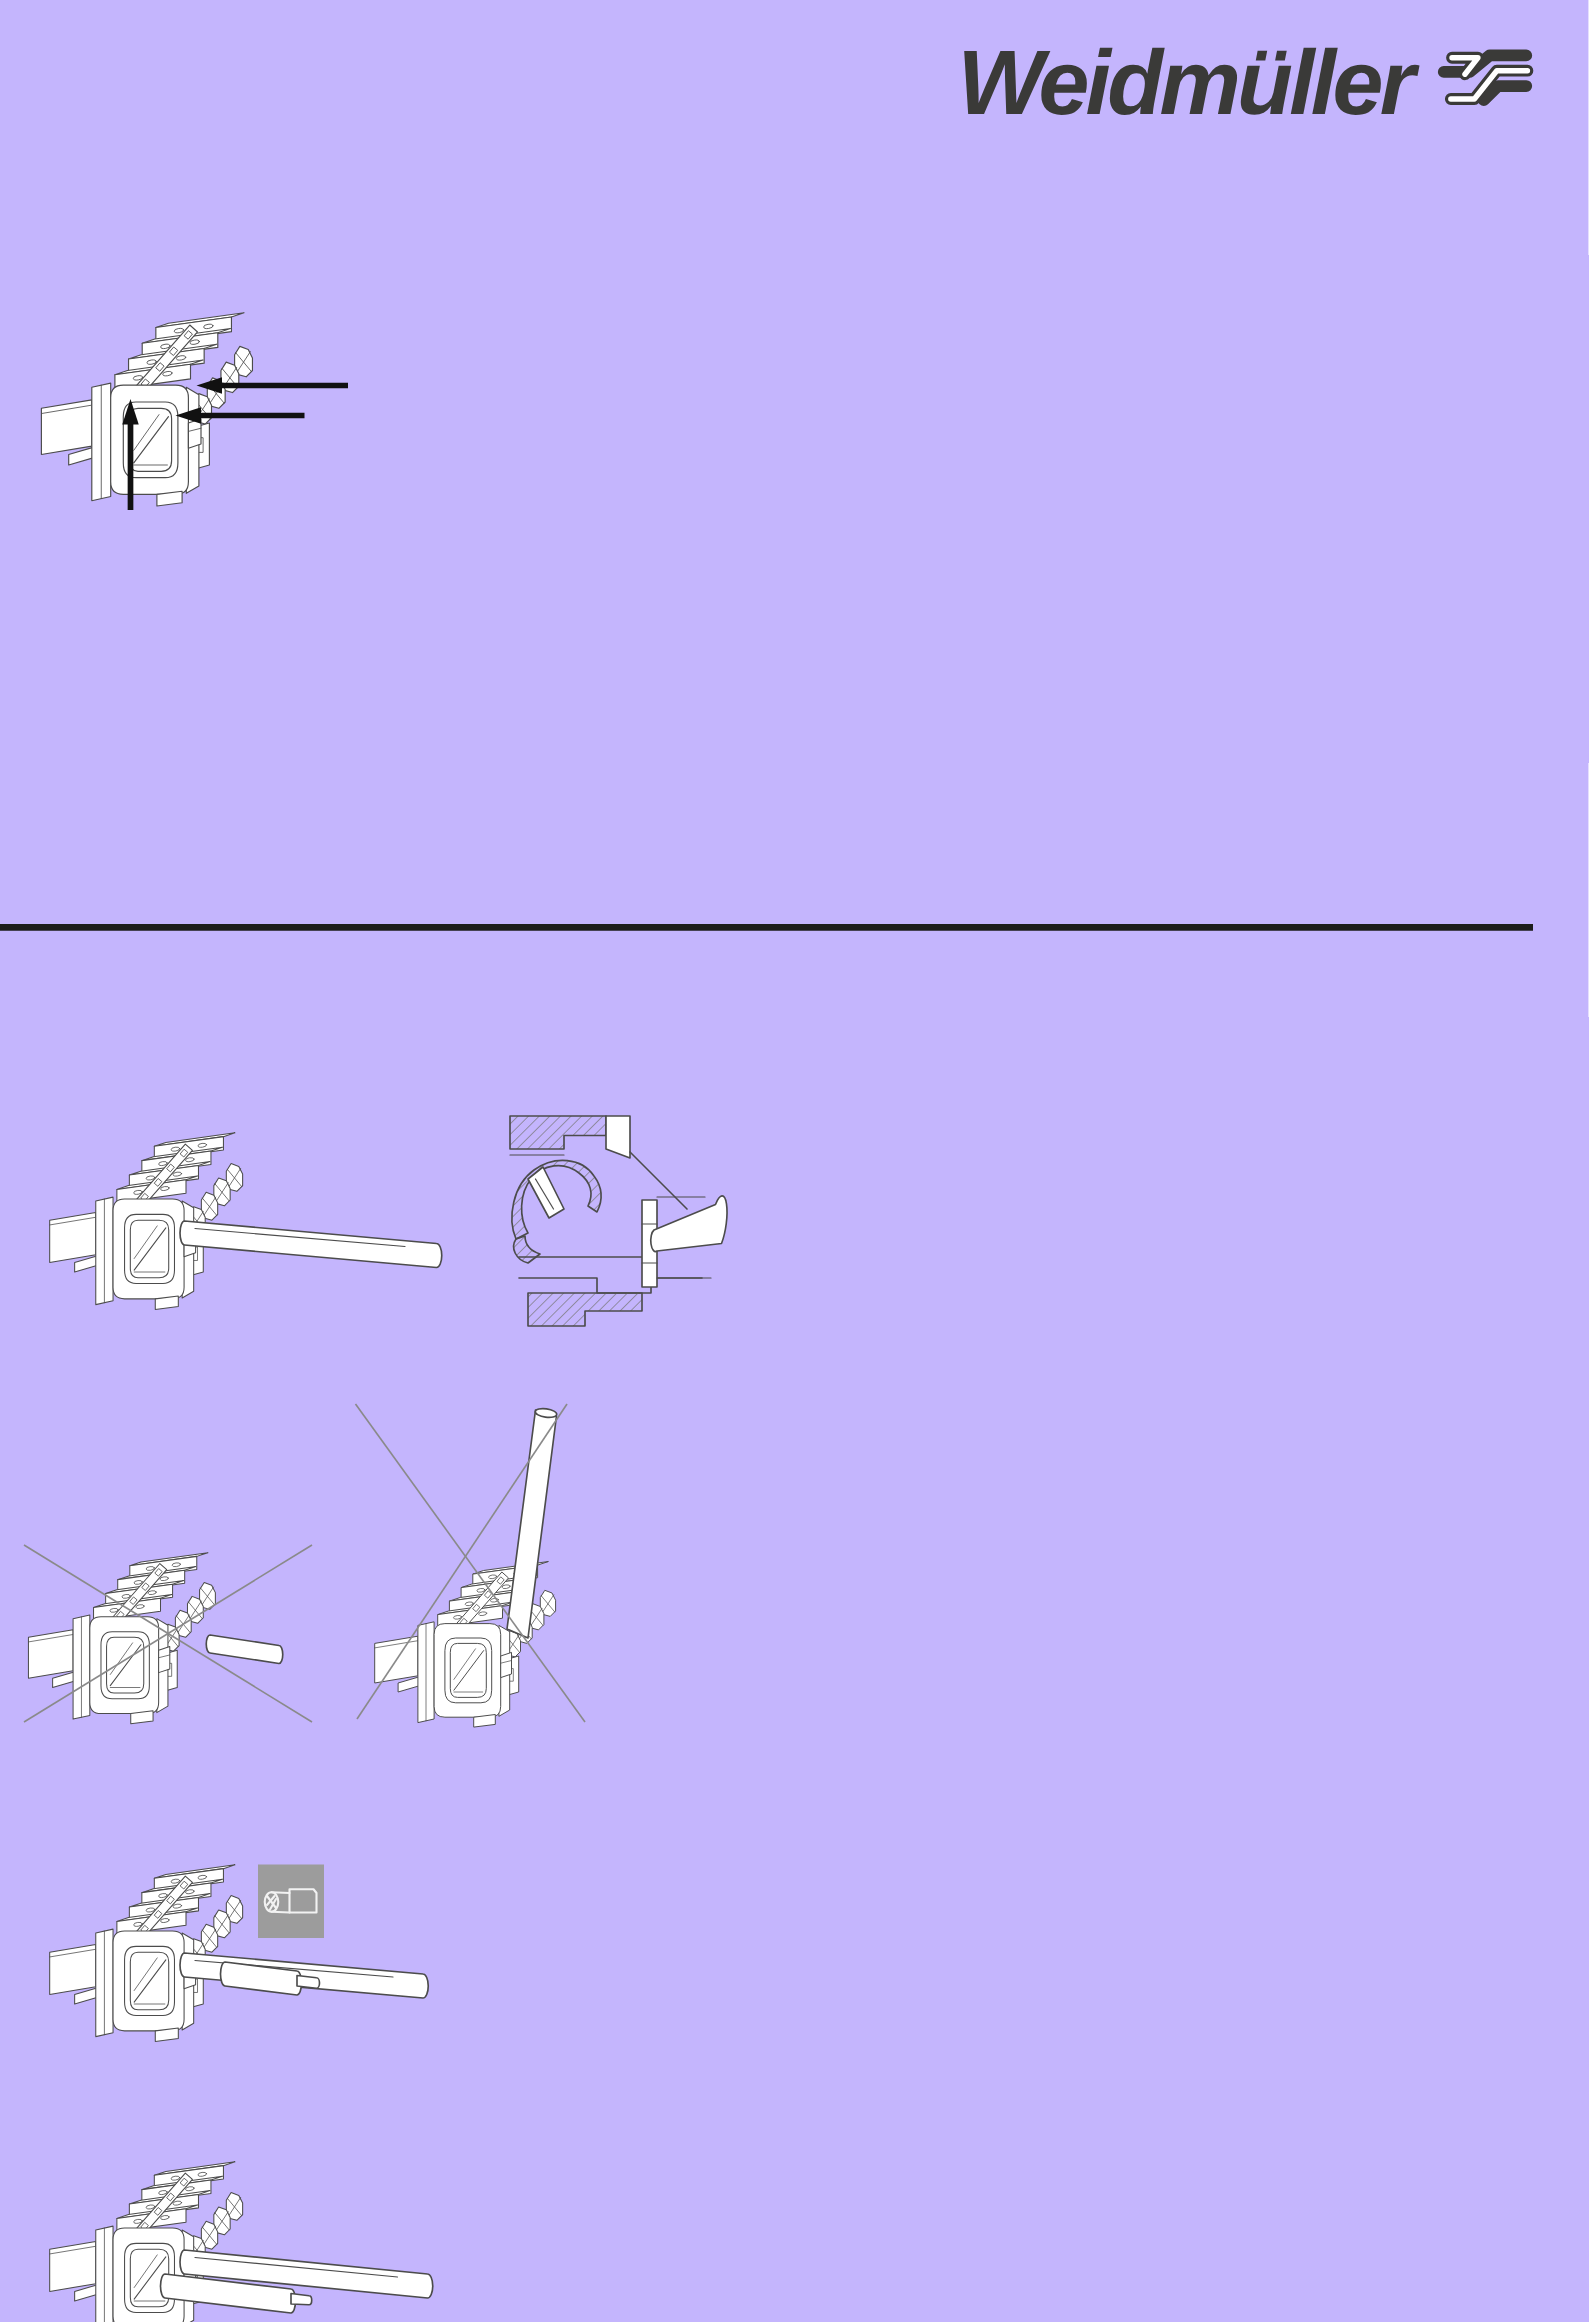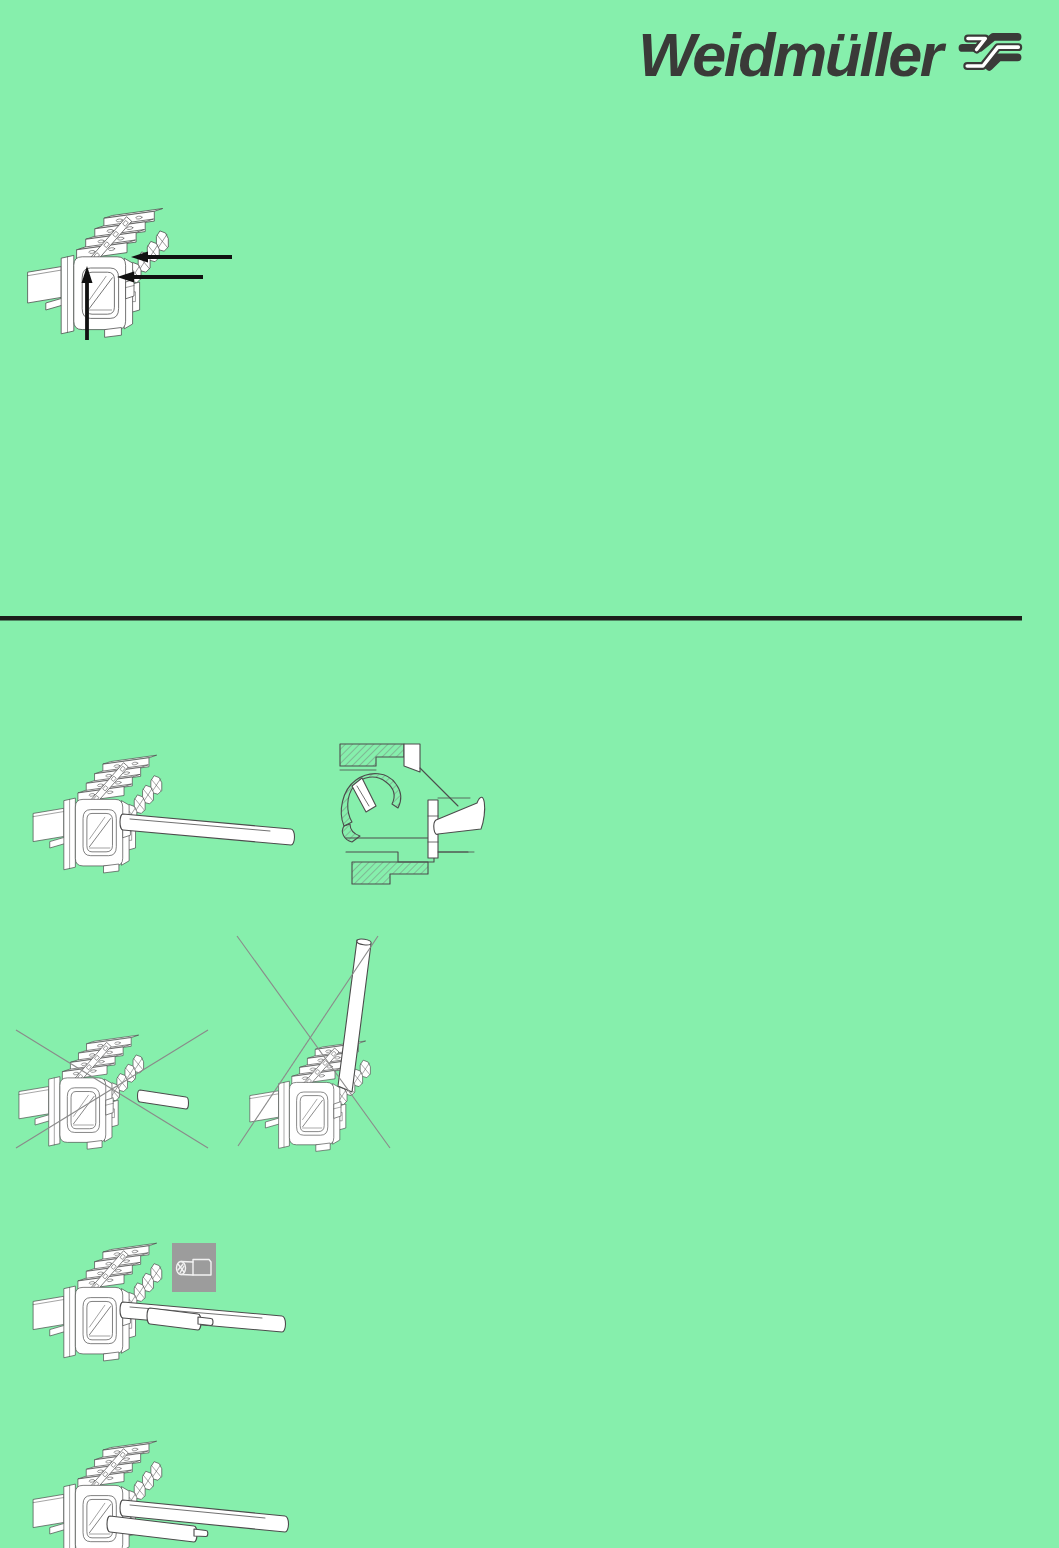--- a/index.html
+++ b/index.html
@@ -1,16 +1,16 @@
 <!DOCTYPE html>
 <html><head>
 <meta charset="utf-8">
 <style>
   html,body{margin:0;padding:0;background:#ffffff;}
-  #page{position:relative;width:1059px;height:1548px;background:#86efac;overflow:hidden;
+  #page{position:relative;width:1059px;height:1548px;background:#c4b5fd;overflow:hidden;
         font-family:"Liberation Sans",sans-serif;}
   #art{position:absolute;left:0;top:0;}
   
   .ln  {fill:none;stroke:#4c4c4c;stroke-width:1.1;stroke-linejoin:round;stroke-linecap:round;}
   .fw  {fill:#ffffff;stroke:#4c4c4c;stroke-width:1.1;stroke-linejoin:round;}
   .hxf {fill:url(#hatch);stroke:#4c4c4c;stroke-width:1.1;stroke-linejoin:round;}
   .thin{stroke-width:0.8;}
   .xline{stroke:#8a8a8a;stroke-width:1.1;}
   .arrowline{stroke:#111111;stroke-width:3.8;}
   .badge-glyph{fill:none;stroke:#f2f2f2;stroke-width:1.4;stroke-linejoin:round;stroke-linecap:round;}

